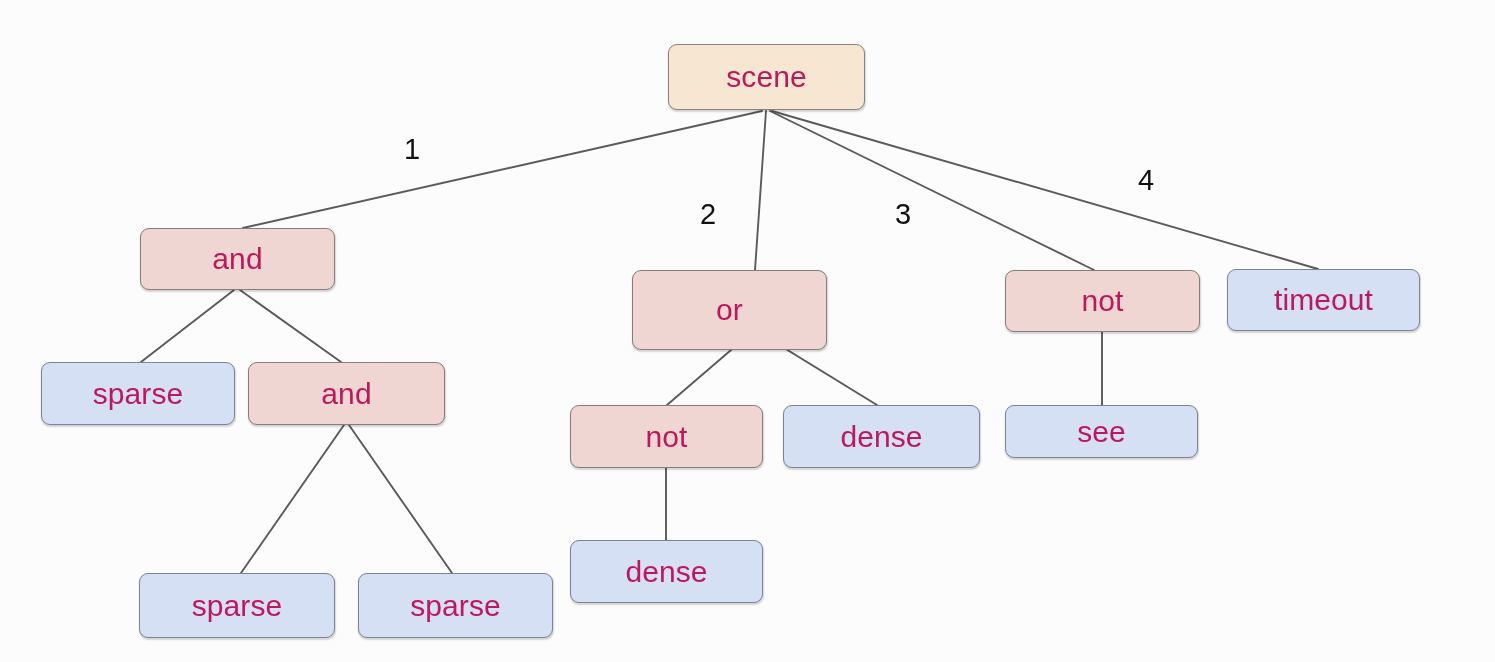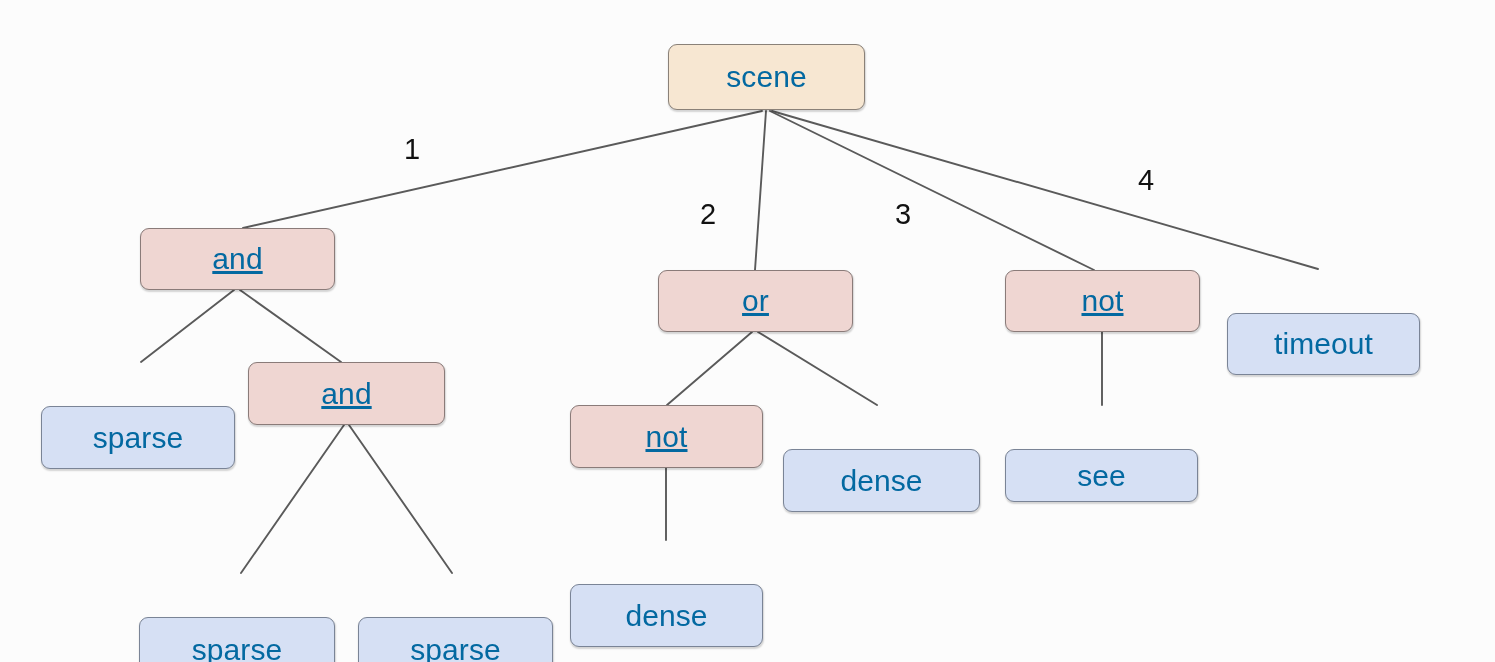--- a/index.html
+++ b/index.html
@@ -32,30 +32,30 @@
     height: 662px;
   }
   .node {
     position: absolute;
     box-sizing: border-box;
     border: 1.6px solid #7d7d7d;
     border-radius: 9px;
     display: flex;
     align-items: center;
     justify-content: center;
-    color: #0369a1;
+    color: #be185d;
     font-size: 30px;
     line-height: 1;
     letter-spacing: 0.1px;
     white-space: nowrap;
     box-shadow: 0.8px 1.2px 1.6px rgba(0,0,0,0.16);
   }
   .node-root  { background: #f7e7d2; border-color: #8a8178; }
-  .node-op    { background: #efd6d2; border-color: #8a7b79; text-decoration: underline; }
-  .node-leaf  { background: #d6e0f4; border-color: #7a8496; margin-top: 44px; }
+  .node-op    { background: #efd6d2; border-color: #8a7b79; }
+  .node-leaf  { background: #d6e0f4; border-color: #7a8496; }
   .edge-label {
     position: absolute;
     font-size: 29px;
     color: #111111;
     line-height: 1;
     white-space: nowrap;
   }
 </style>
 </head>
 <body>
@@ -79,21 +79,21 @@
       <div class="edge-label" style="left: 404px; top: 135px;">1</div>
       <div class="edge-label" style="left: 700px; top: 200px;">2</div>
       <div class="edge-label" style="left: 895px; top: 200px;">3</div>
       <div class="edge-label" style="left: 1138px; top: 166px;">4</div>
       <div class="node node-root" style="left: 668px; top: 44px; width: 197px; height: 66px;">
         <span>scene</span>
       </div>
       <div class="node node-op" style="left: 140px; top: 228px; width: 195px; height: 62px;">
         <span>and</span>
       </div>
-      <div class="node node-op" style="left: 658px; top: 270px; width: 195px; height: 62px;">
+      <div class="node node-op" style="left: 632px; top: 270px; width: 195px; height: 80px;">
         <span>or</span>
       </div>
       <div class="node node-op" style="left: 1005px; top: 270px; width: 195px; height: 62px;">
         <span>not</span>
       </div>
       <div class="node node-leaf" style="left: 1227px; top: 269px; width: 193px; height: 62px;">
         <span>timeout</span>
       </div>
       <div class="node node-leaf" style="left: 41px; top: 362px; width: 194px; height: 63px;">
         <span>sparse</span>

